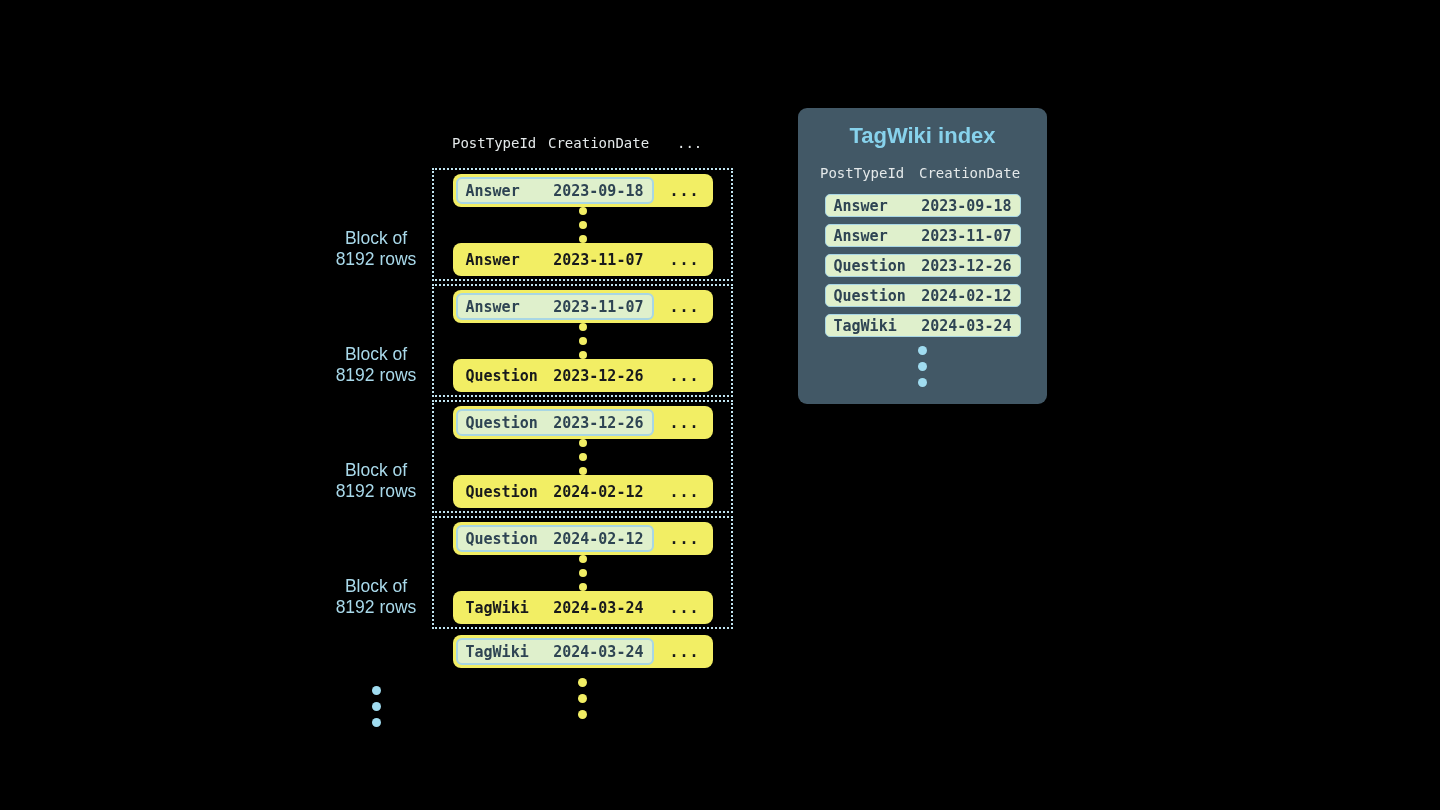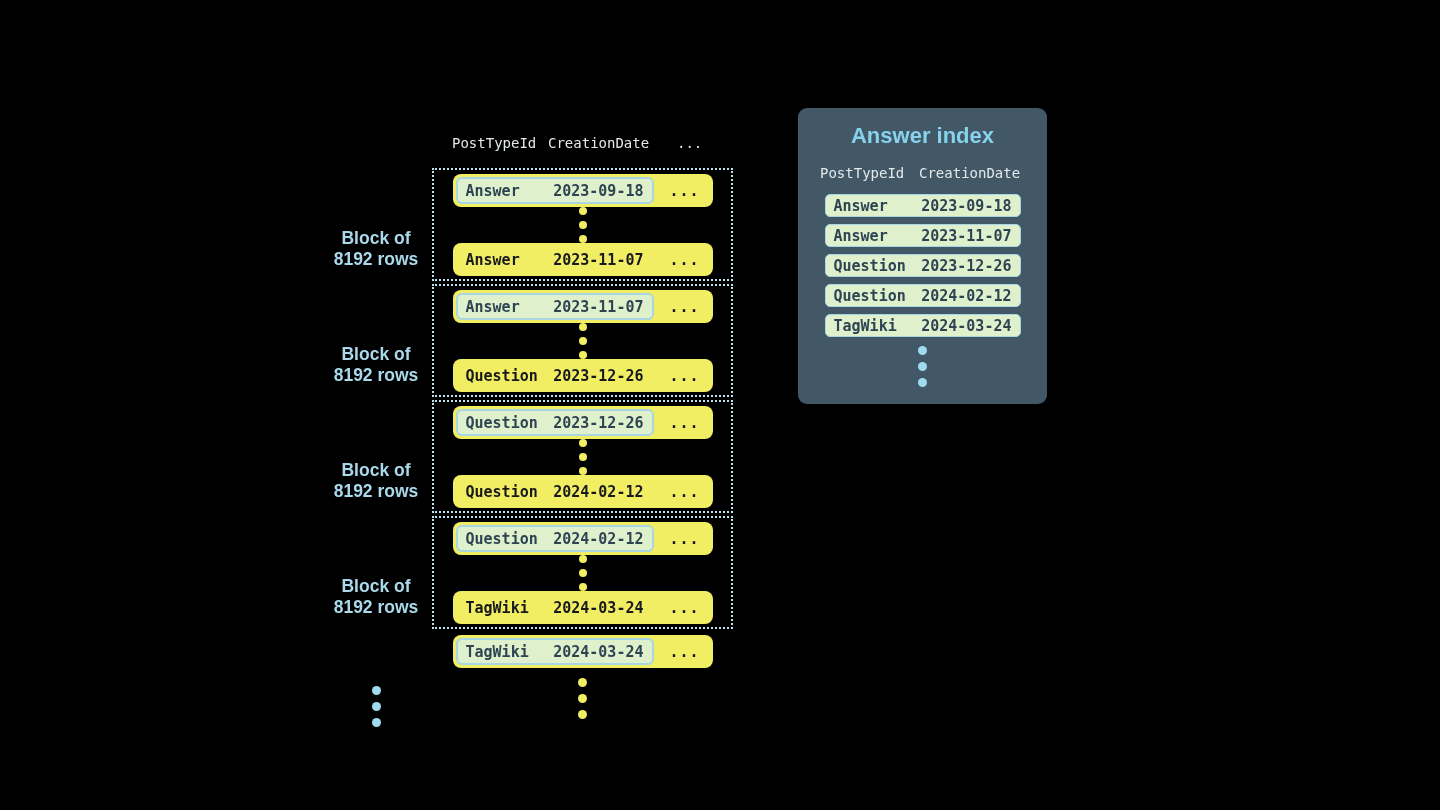--- a/index.html
+++ b/index.html
@@ -86,21 +86,21 @@
 
   .tail-row{margin:6px auto 0 auto;}
   .tail-dots{margin-top:10px;}
 
   
   .labels{position:absolute;left:316px;top:192px;width:120px;}
   .label-cell{
     height:113px;margin-bottom:3px;
     display:flex;align-items:center;justify-content:center;
     text-align:center;color:var(--label_blue);
-    font-size:17.5px;font-weight:700;line-height:21px;
+    font-size:17.5px;font-weight:400;line-height:21px;
   }
   .labels .vdots{margin-top:33px;}
 
   
   .panel{
     position:absolute;left:798px;top:108px;width:249px;height:296px;
     background:var(--panel_bg);border-radius:9px;
   }
   .panel-title{
     margin-top:15px;text-align:center;
@@ -275,21 +275,21 @@
     </div>
 
     <div class="vdots yellow big tail-dots">
         <i></i>
         <i></i>
         <i></i>
       </div>
   </div>
 
   <div class="panel">
-    <div class="panel-title">Answer index</div>
+    <div class="panel-title">TagWiki index</div>
     <div class="panel-headers">
       <span class="h1">PostTypeId</span>
       <span class="h2">CreationDate</span>
     </div>
     <div class="index-rows">
       <div class="index-row">
         <span>Answer</span>
         <span>2023-09-18</span>
       </div>
       <div class="index-row">

